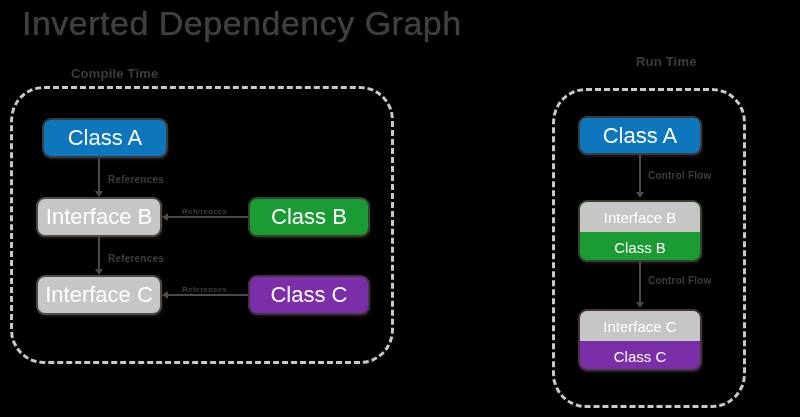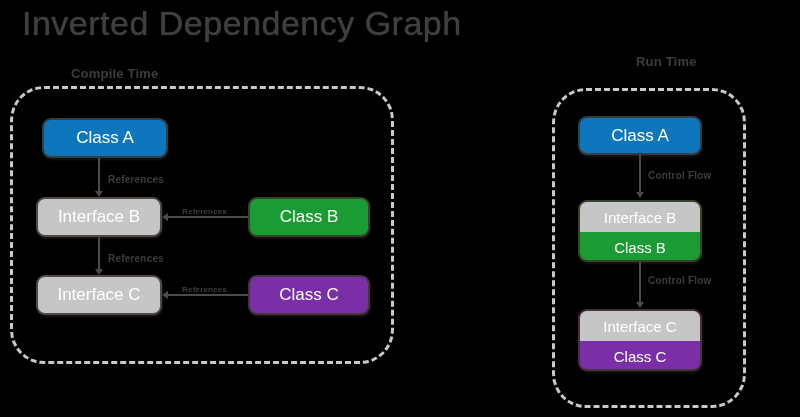--- a/index.html
+++ b/index.html
@@ -72,21 +72,21 @@
 
   
   .node {
     position: absolute;
     box-sizing: border-box;
     border-radius: 9px;
     display: flex;
     align-items: center;
     justify-content: center;
     color: #ffffff;
-    font-size: 17px;
+    font-size: 22px;
     font-weight: 400;
     white-space: nowrap;
     border: 2px solid rgba(60,50,45,0.85);
     box-shadow: 1px 2px 2px rgba(40,35,30,0.6);
   }
   .node.blue   { background: #0E76BC; }
   .node.green  { background: #1A9B33; }
   .node.purple { background: #7A2EA8; }
   .node.gray   { background: #C6C6C6; color: #ffffff; }
 

